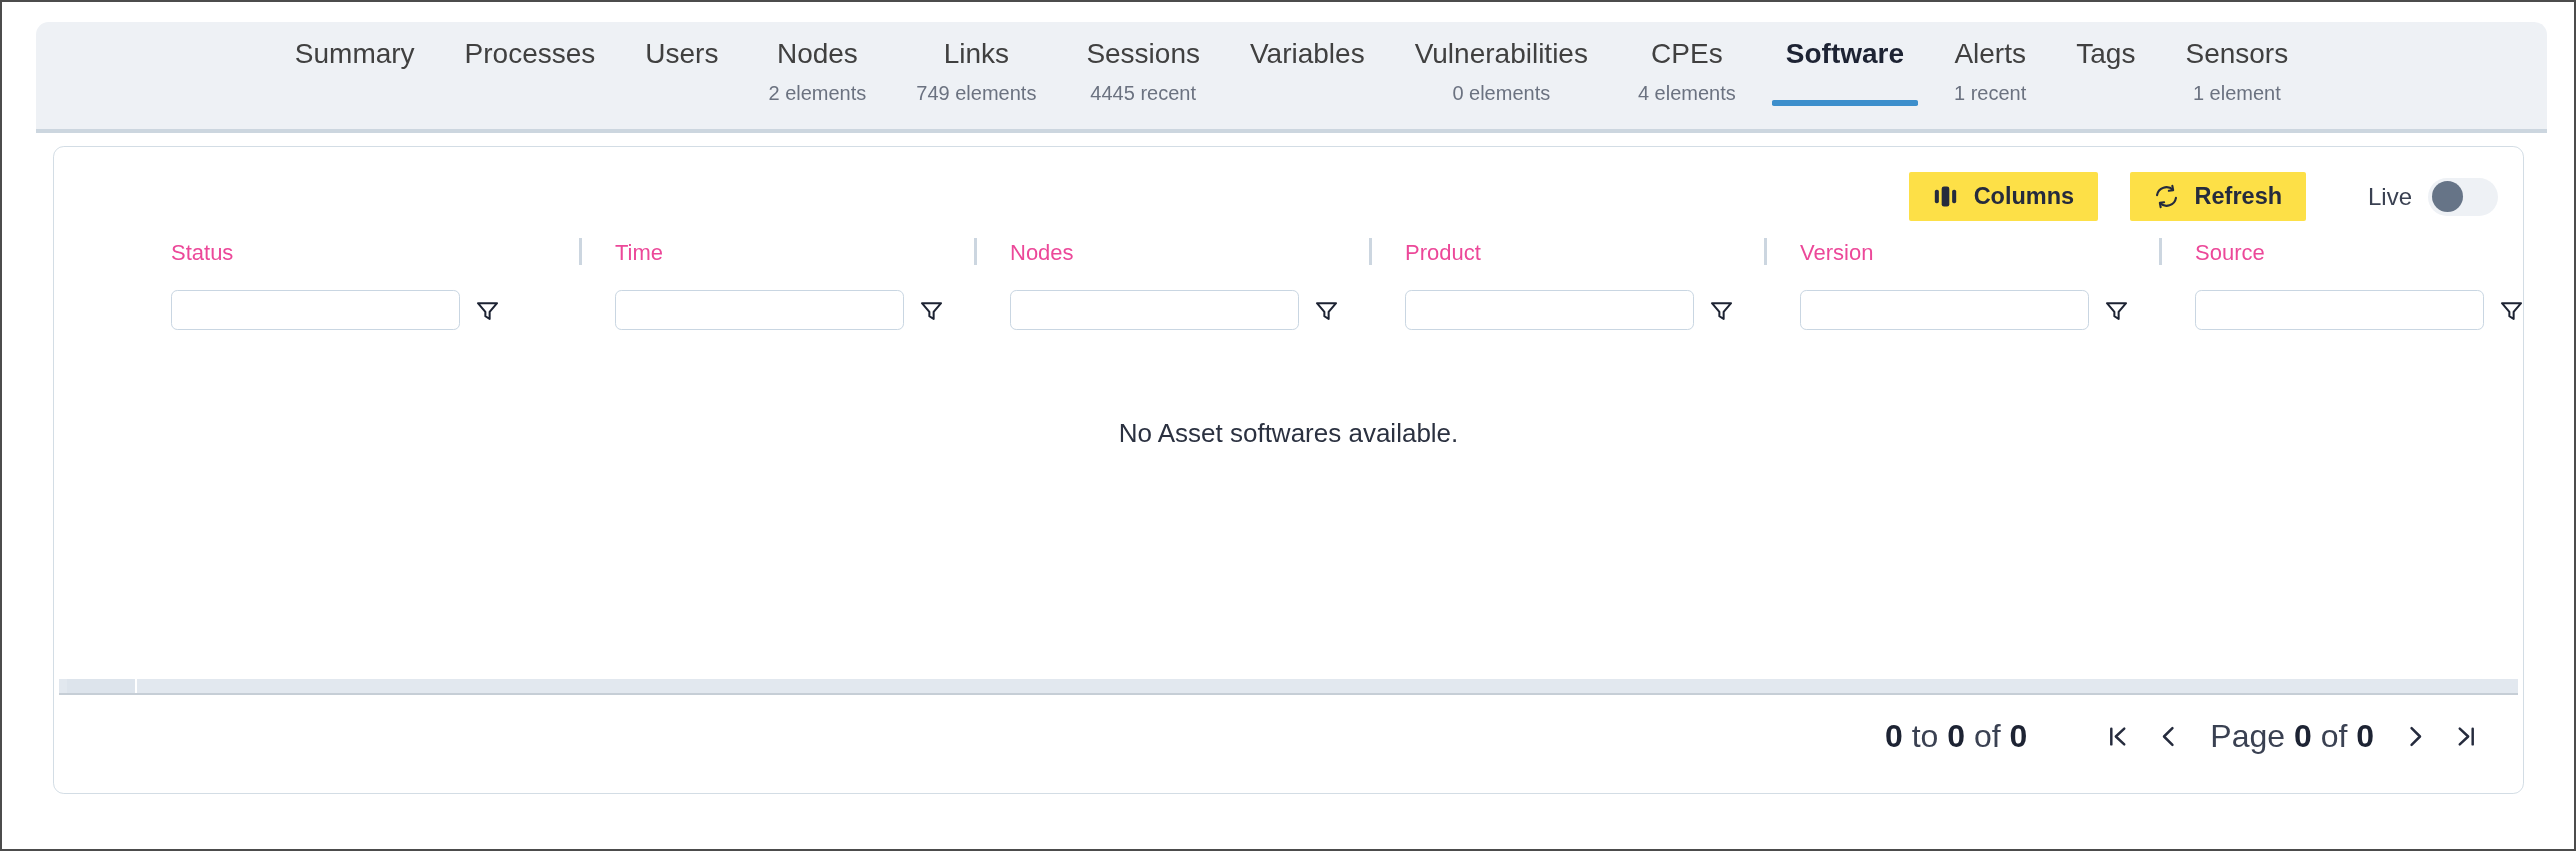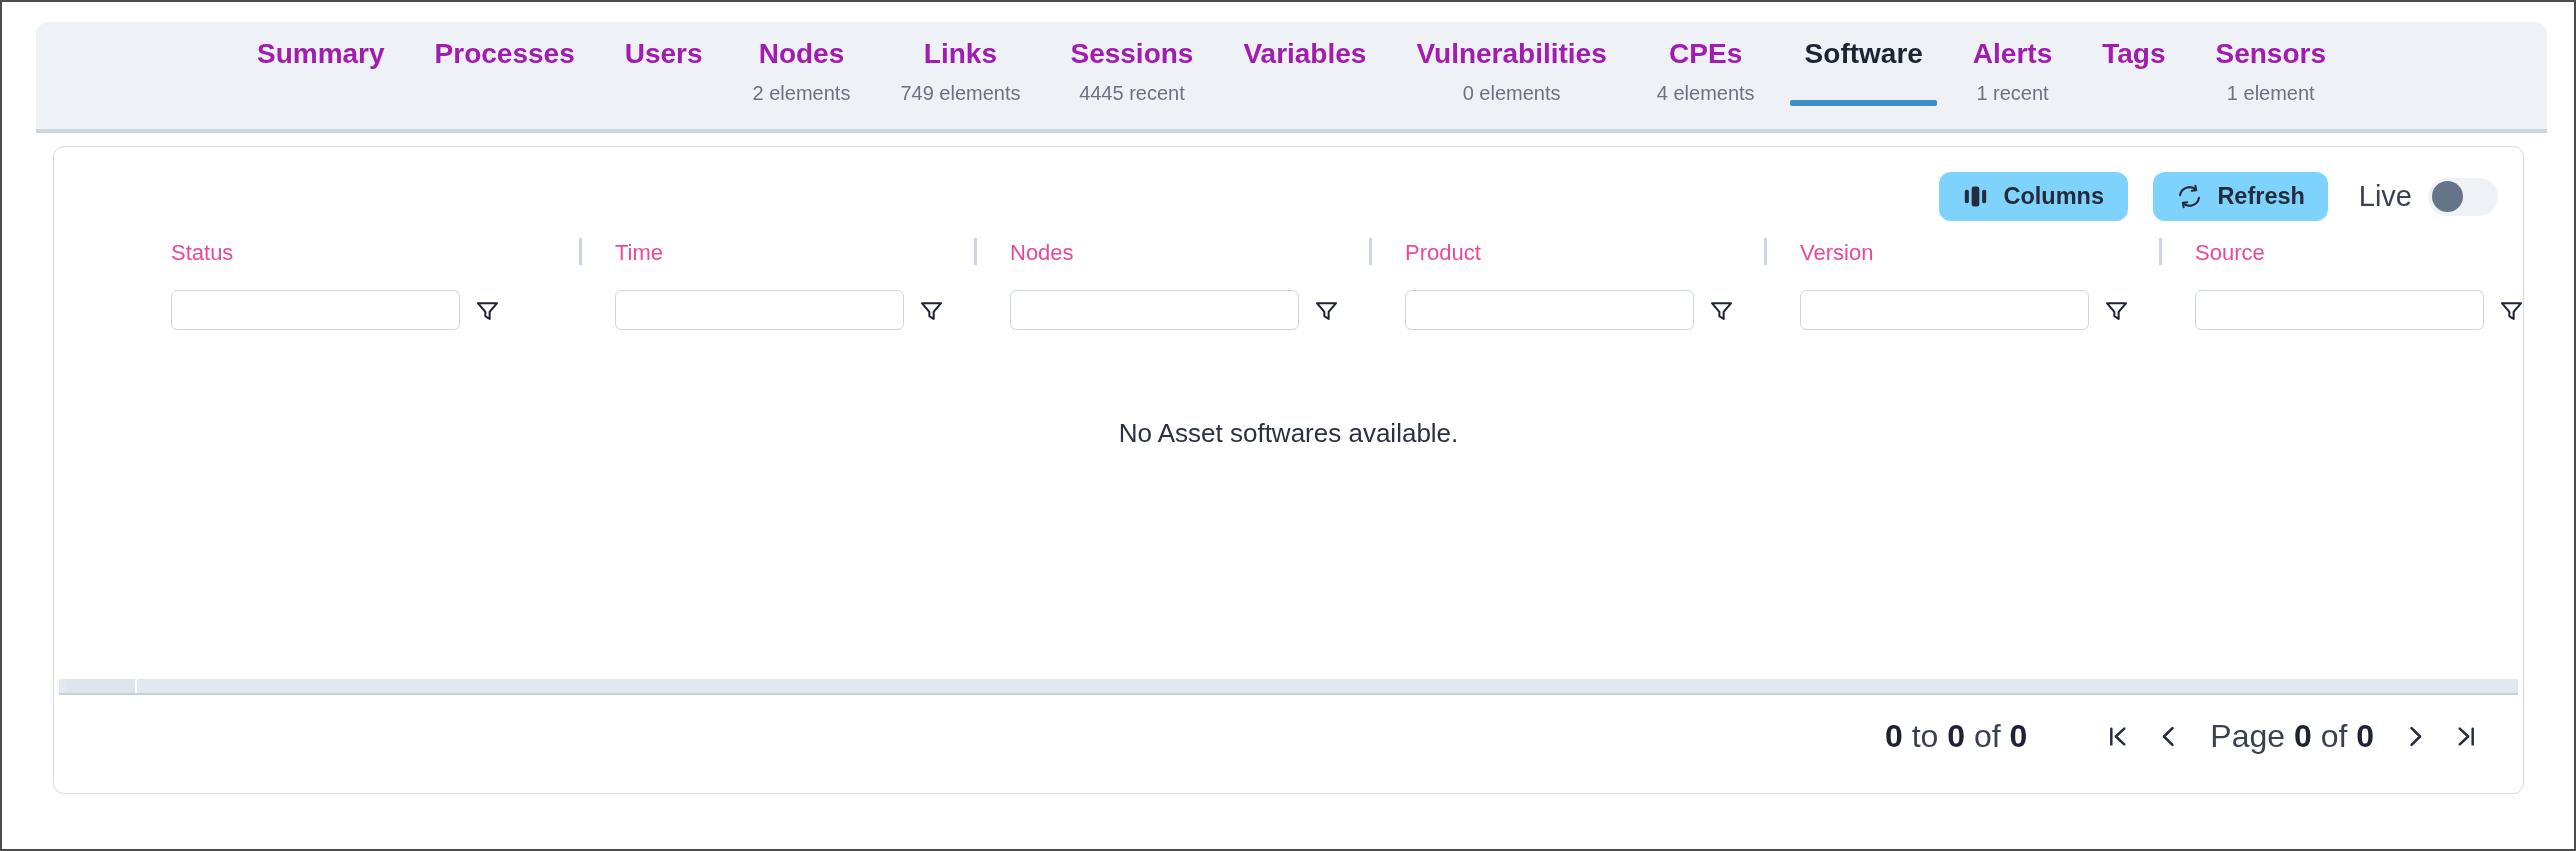--- a/index.html
+++ b/index.html
@@ -49,23 +49,23 @@
     display: flex;
     flex-direction: column;
     align-items: center;
     padding: 14.4px 25px 0 25px;
     cursor: pointer;
   }
 
   .tab-label {
     font-size: 28px;
     line-height: 36px;
-    color: #a21caf;
+    color: #404040;
     white-space: nowrap;
-    font-weight: 700;
+    font-weight: 400;
   }
 
   .tab.active .tab-label {
     font-weight: 700;
     color: #1d2333;
   }
 
   .tab-sub {
     margin-top: 9px;
     font-size: 20px;
@@ -131,46 +131,48 @@
     display: flex;
     align-items: center;
     gap: 25px;
     height: 49px;
   }
 
   .tb-btn {
     display: flex;
     align-items: center;
     gap: 14.4px;
-    background: #7dd3fc;
+    background: #fde047;
     border: none;
-    border-radius: 12px;
+    border-radius: 2px;
     height: 49px;
     padding: 0 23.5px;
     cursor: pointer;
     font-family: "Liberation Sans", sans-serif;
+    margin-left: 7px;
   }
 
   .tb-btn-label {
     font-size: 23.5px;
     font-weight: 700;
     color: #252b3d;
     white-space: nowrap;
   }
 
   .live-wrap {
     display: flex;
     align-items: center;
     gap: 16px;
     margin-left: 5.4px;
   }
 
   .live-label {
-    font-size: 29px;
+    font-size: 24px;
     color: #3a4152;
+    margin-left: 32px;
   }
 
   .toggle {
     width: 70px;
     height: 38px;
     border-radius: 19px;
     background: #eef1f5;
     position: relative;
     cursor: pointer;
     flex: none;

